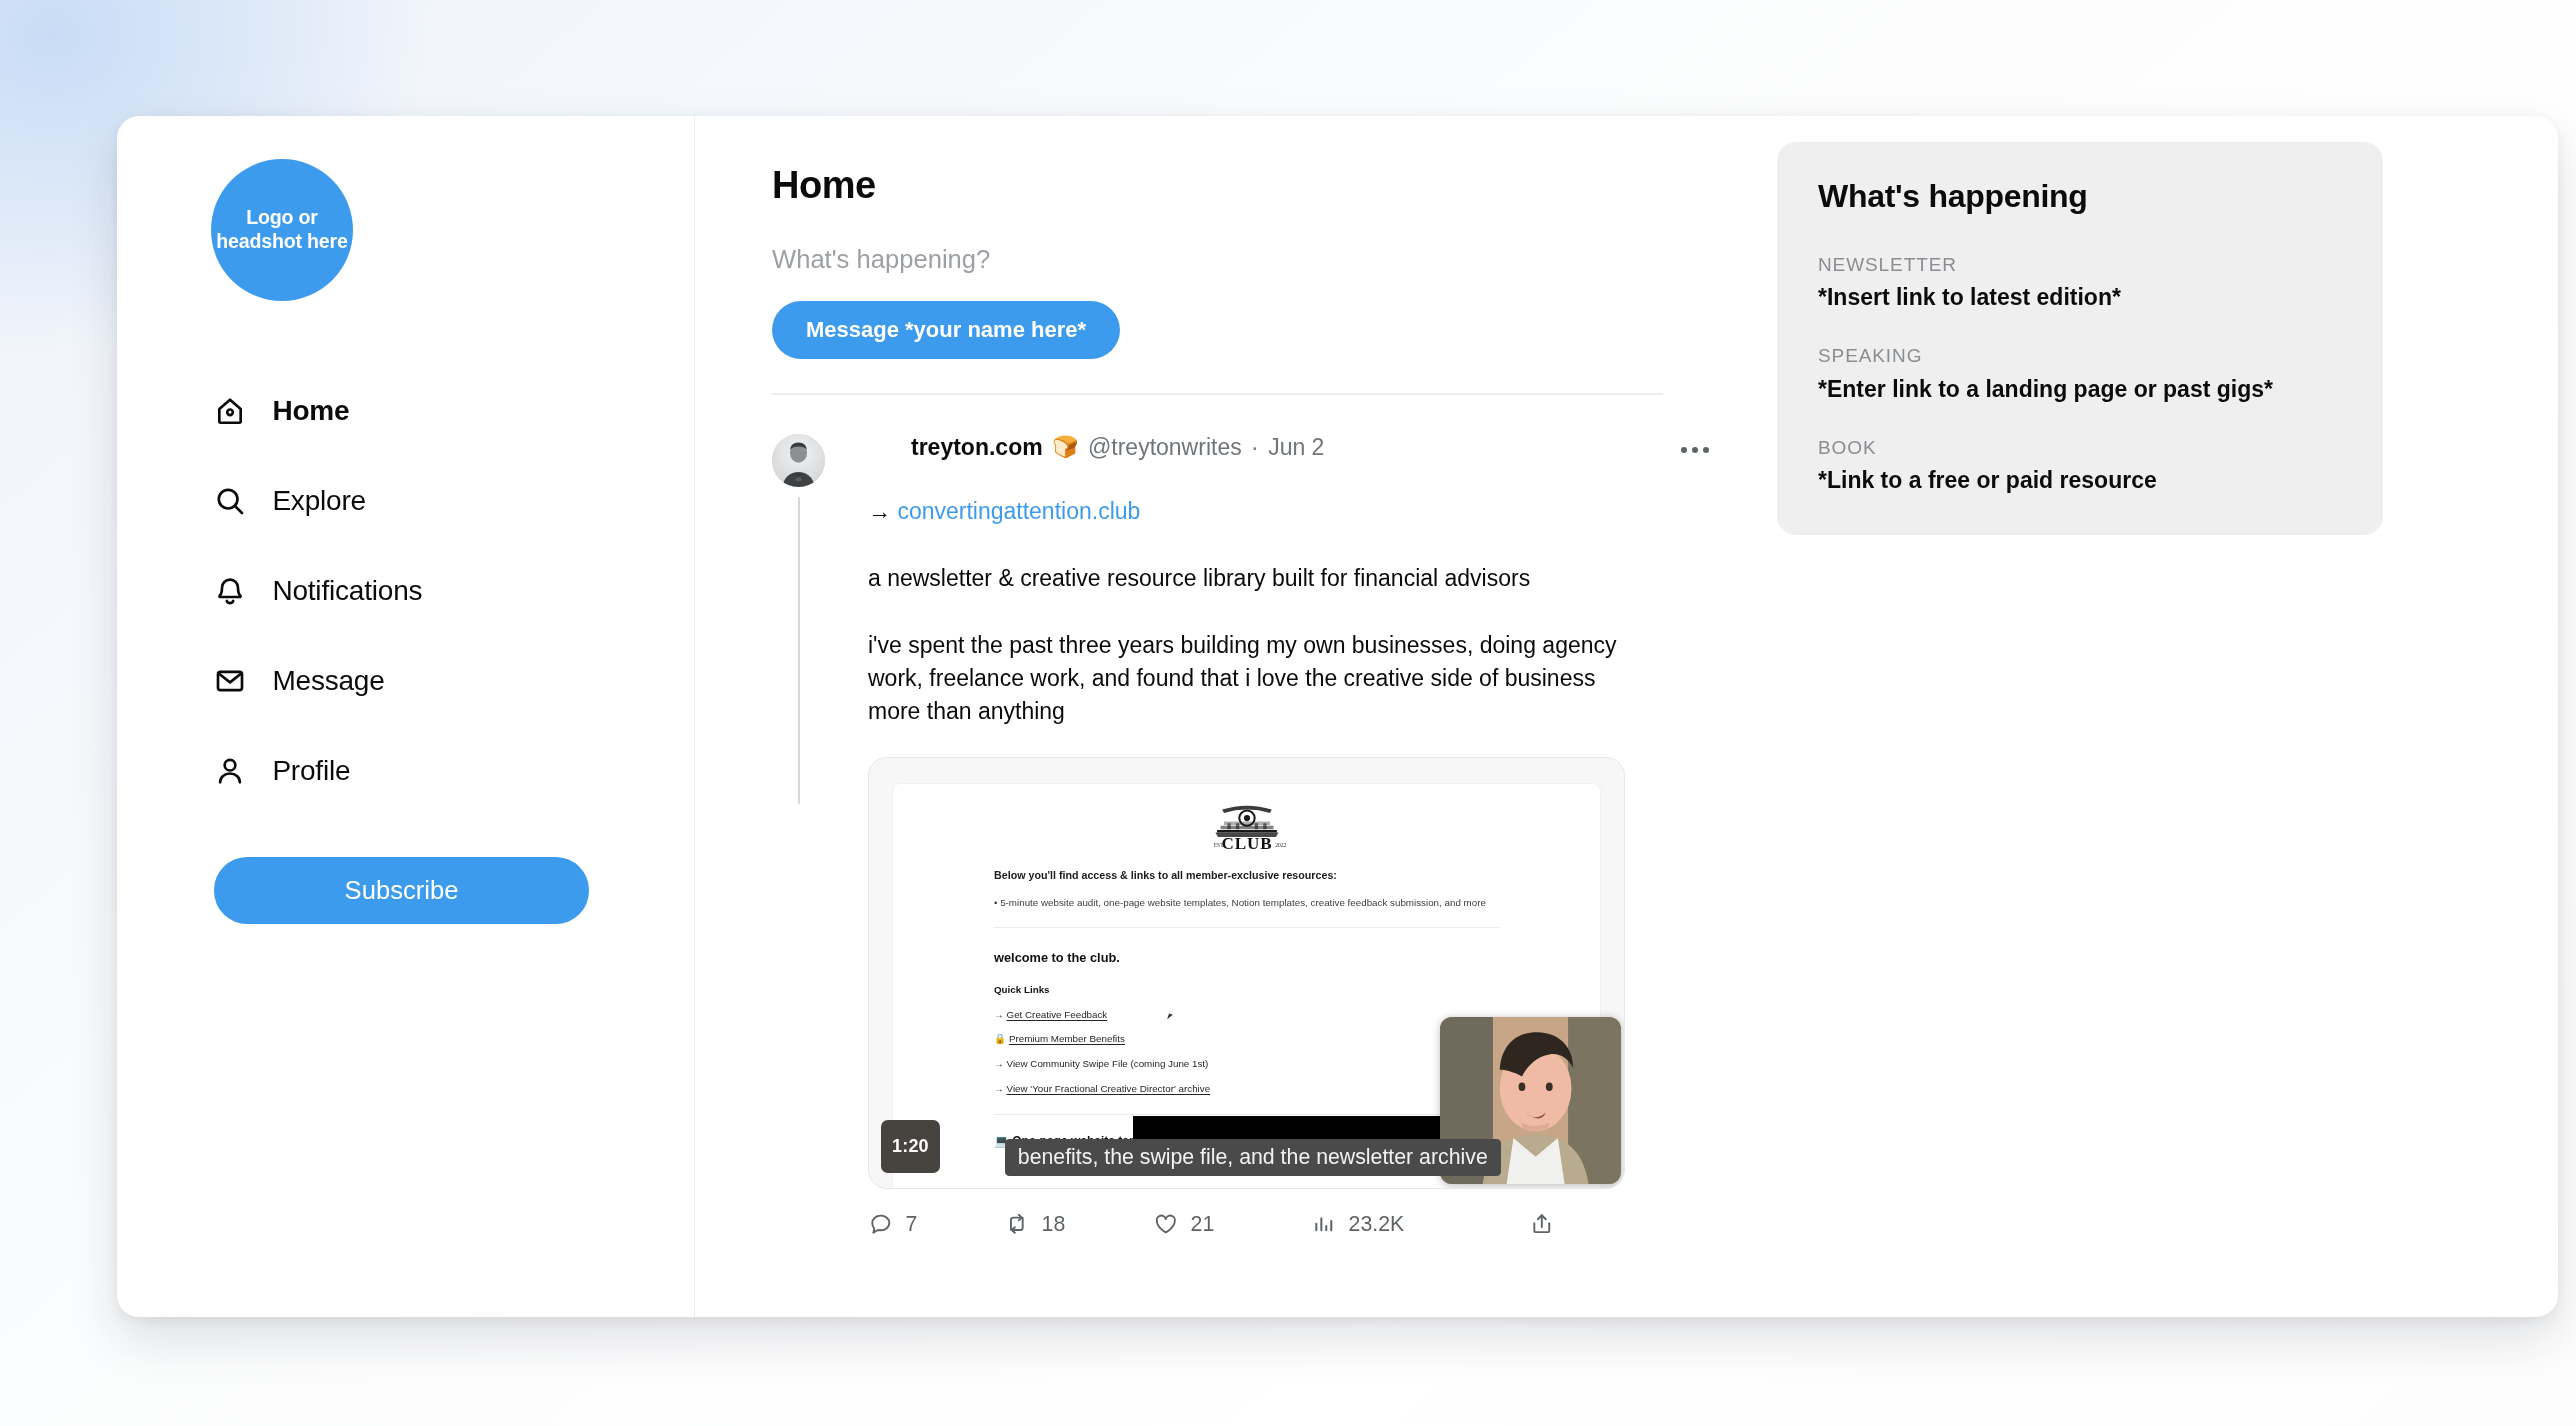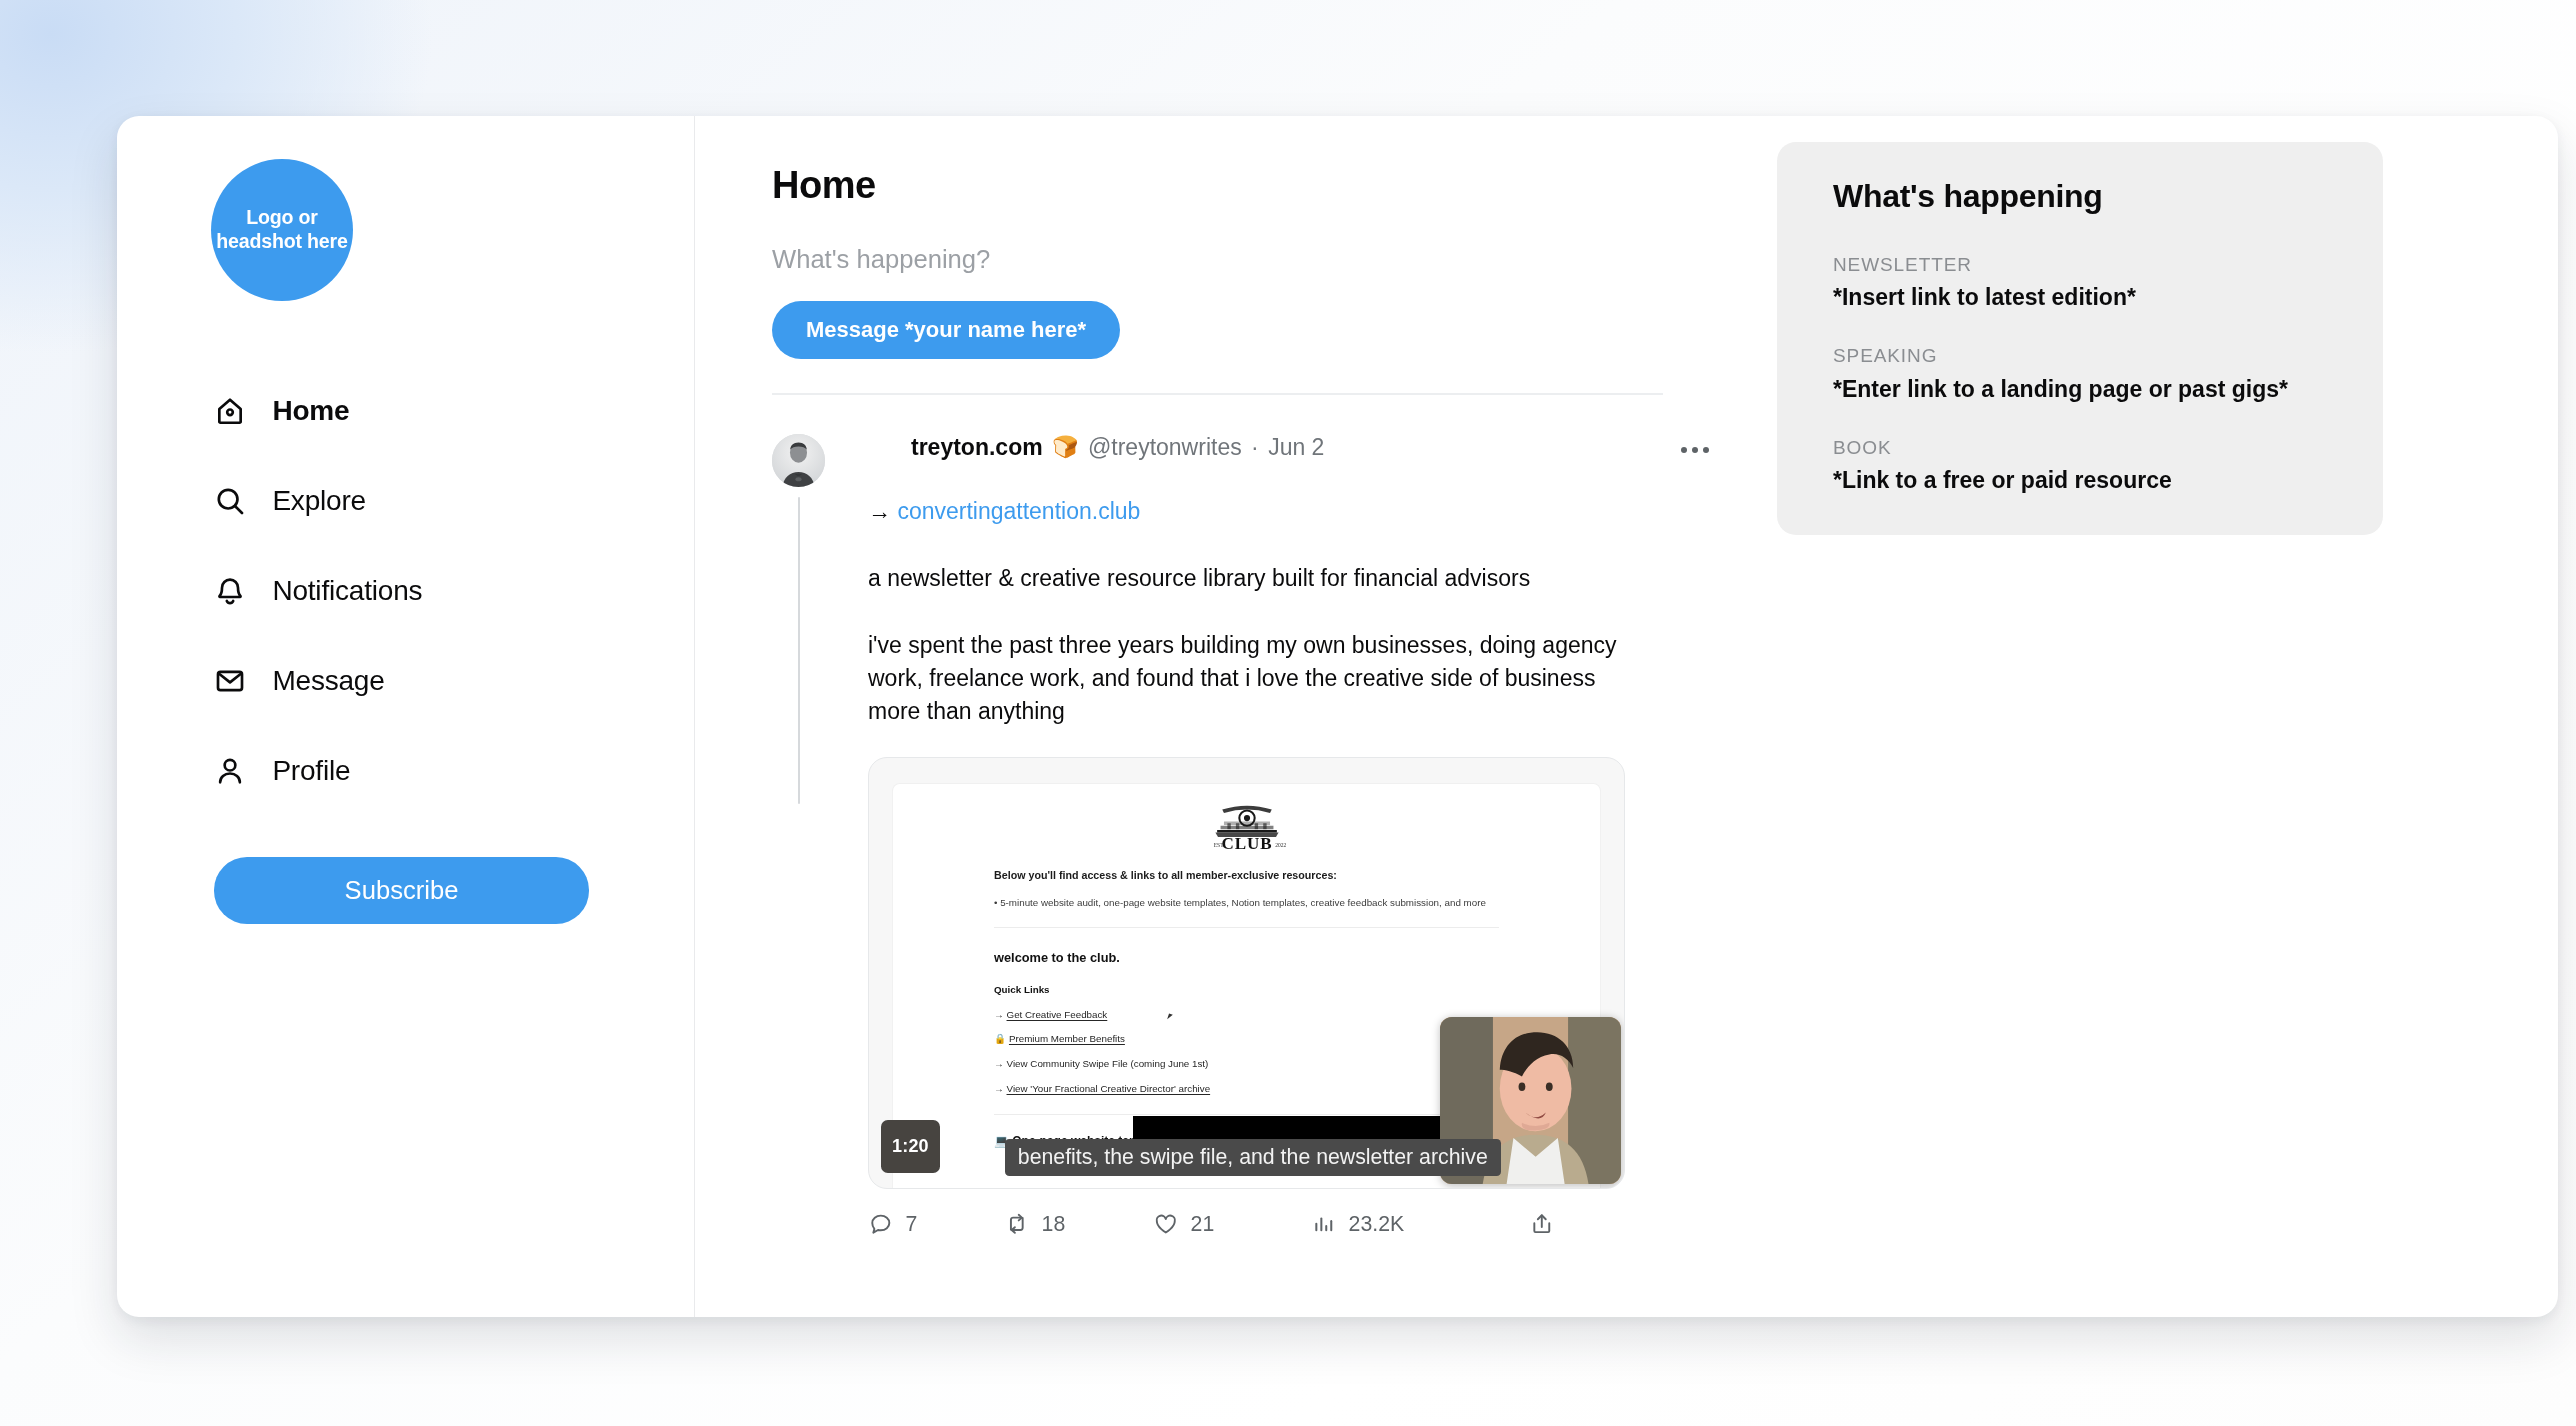--- a/index.html
+++ b/index.html
@@ -315,21 +315,21 @@
   
   .right {
     flex: 1;
     padding: 25.6px 0 0 58px;
   }
 
   .wh-panel {
     width: 606px;
     background: #efefef;
     border-radius: 19px;
-    padding: 36px 38px 41px 56px;
+    padding: 36px 38px 41px 41px;
   }
 
   .wh-title {
     font-size: 32px;
     font-weight: 700;
     color: #0b0b0c;
     letter-spacing: -0.3px;
   }
 
   .wh-item { margin-top: 34px; }

